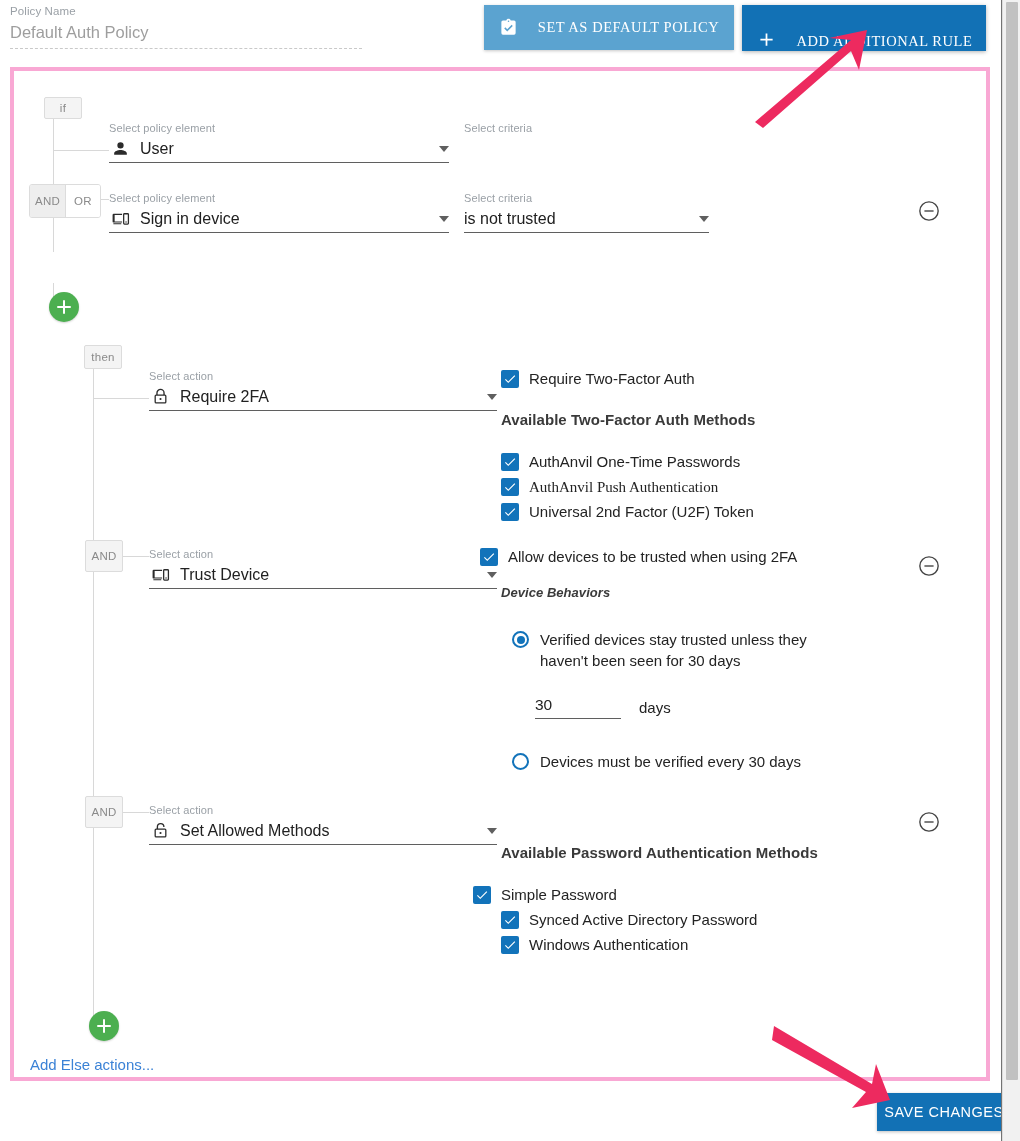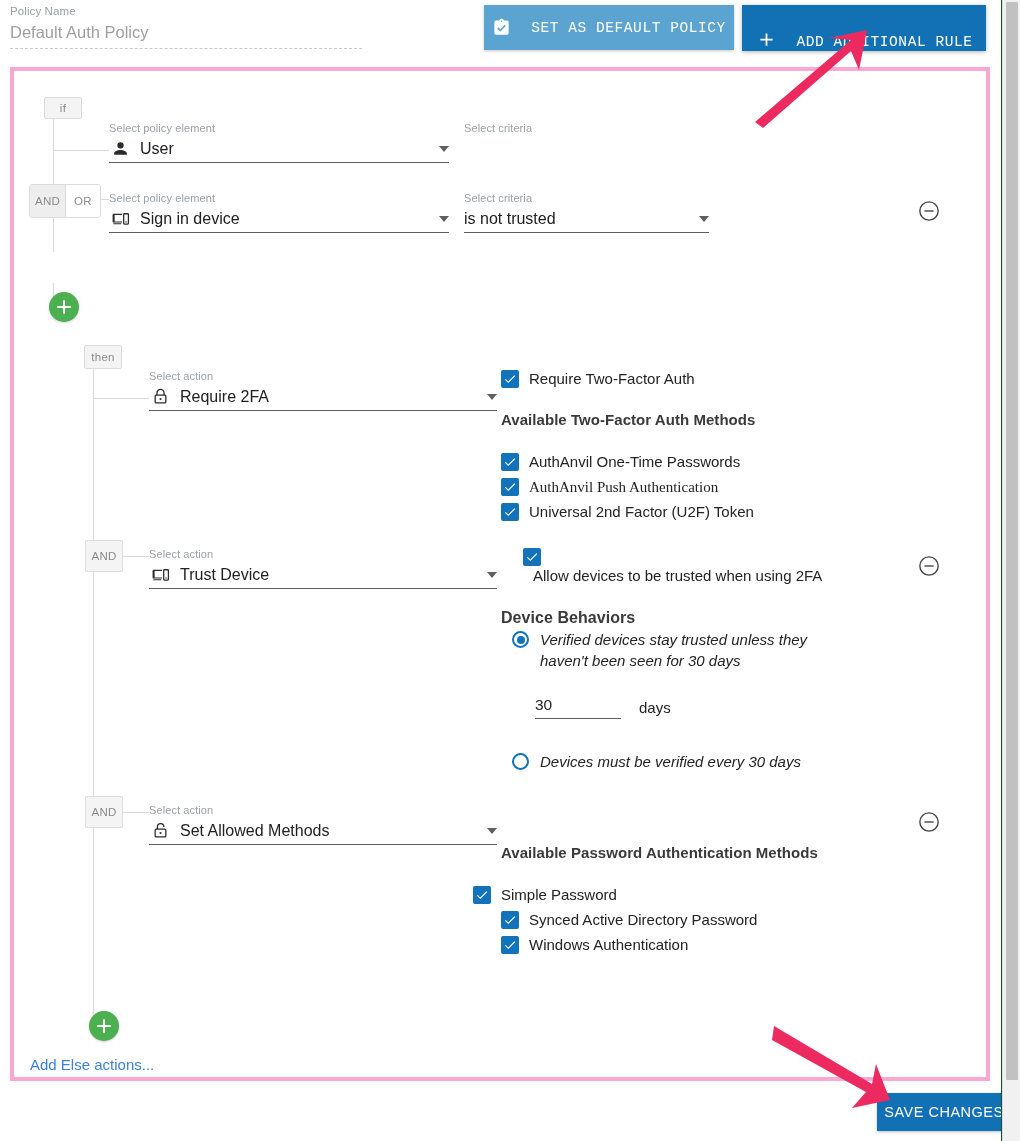--- a/index.html
+++ b/index.html
@@ -6,21 +6,21 @@
   html, body {
     margin: 0; padding: 0;
     width: 1020px; height: 1141px;
     background: #ffffff;
     font-family: "Liberation Sans", sans-serif;
     overflow: hidden;
   }
   #page {
     position: relative;
     width: 1020px; height: 1141px;
-    background: #14532d;
+    background: #737373;
     padding-left: 12px;
   }
 
   
   .scrollbar-track {
     position: absolute; top: 0; right: 0;
     width: 18px; height: 1141px;
     background: #f1f1f1;
     border-left: 1px solid #dcdcdc;
   }
@@ -64,21 +64,21 @@
     outline: none;
   }
   .btn {
     position: absolute;
     display: flex; align-items: center; justify-content: center;
     gap: 20px;
     color: #ffffff;
     font-size: 14.5px;
     letter-spacing: .55px;
     border: none; cursor: pointer;
-    font-family: Liberation Mono, monospace;
+    font-family: Liberation Serif, serif;
   }
   .btn-default-policy {
     left: 484px; top: 5px; width: 250px; height: 45px;
     background: #5ba3d0;
     box-shadow: 0 1px 3px rgba(0,0,0,.22);
   }
   .btn-add-rule {
     left: 742px; top: 5px; width: 244px; height: 46px;
     background: #1271b5;
     box-shadow: 0 1px 4px rgba(0,0,0,.30);
@@ -195,21 +195,20 @@
   }
   .section-title {
     position: absolute;
     font-size: 15px; font-weight: bold; color: #3a3a3a;
     letter-spacing: .05px;
   }
   .radiorow {
     position: absolute;
     display: flex; align-items: flex-start;
     cursor: pointer;
-    font-style: italic;
   }
   .radio {
     width: 17px; height: 17px; border-radius: 50%;
     border: 2px solid #1273ba;
     flex: 0 0 auto; margin-top: 2px;
     display: flex; align-items: center; justify-content: center;
     background: #fff;
   }
   .radio .dot {
     width: 8px; height: 8px; border-radius: 50%;
@@ -449,30 +448,30 @@
               <path fill="#2b2b2b" d="M3 6h11v1.6H4.6v8.2H14V17H2.4L2 16.2V6.8L3 6zm0 12h10v1.4H3V18z"></path>
               <rect x="16" y="6" width="6" height="13" rx="1" fill="none" stroke="#2b2b2b" stroke-width="1.6"></rect>
               <circle cx="19" cy="16.5" r="0.9" fill="#2b2b2b"></circle>
             </svg>
           </span>
           <span class="field-value">Trust Device</span>
           <span class="caret"></span>
         </div>
       </div>
 
-      <div class="cbrow" style="left:509px; top:476px;flex-direction:column;">
+      <div class="cbrow" style="left:466px; top:476px;">
         <span class="cbox">
           <svg width="14" height="14" viewBox="0 0 24 24">
               <path fill="#fff" d="M9 16.2 4.8 12l-1.4 1.4L9 19 21 7l-1.4-1.4z"></path>
             </svg>
         </span>
         <span class="cblabel">Allow devices to be trusted when using 2FA</span>
       </div>
 
-      <div class="section-title" style="left:487px; top:538px; font-size:16px;">Device Behaviors</div>
+      <div class="section-title" style="left:487px; top:514px; font-size:13px;font-style:italic;">Device Behaviors</div>
 
       <div class="radiorow" style="left:498px; top:558px;">
         <span class="radio">
             <span class="dot"></span>
           </span>
         <span class="radiolabel">Verified devices stay trusted unless they haven't been seen for 30 days</span>
       </div>
 
       <div class="days-wrap" style="left:521px; top:622px;">
         <input class="days-input" value="30" style="">

